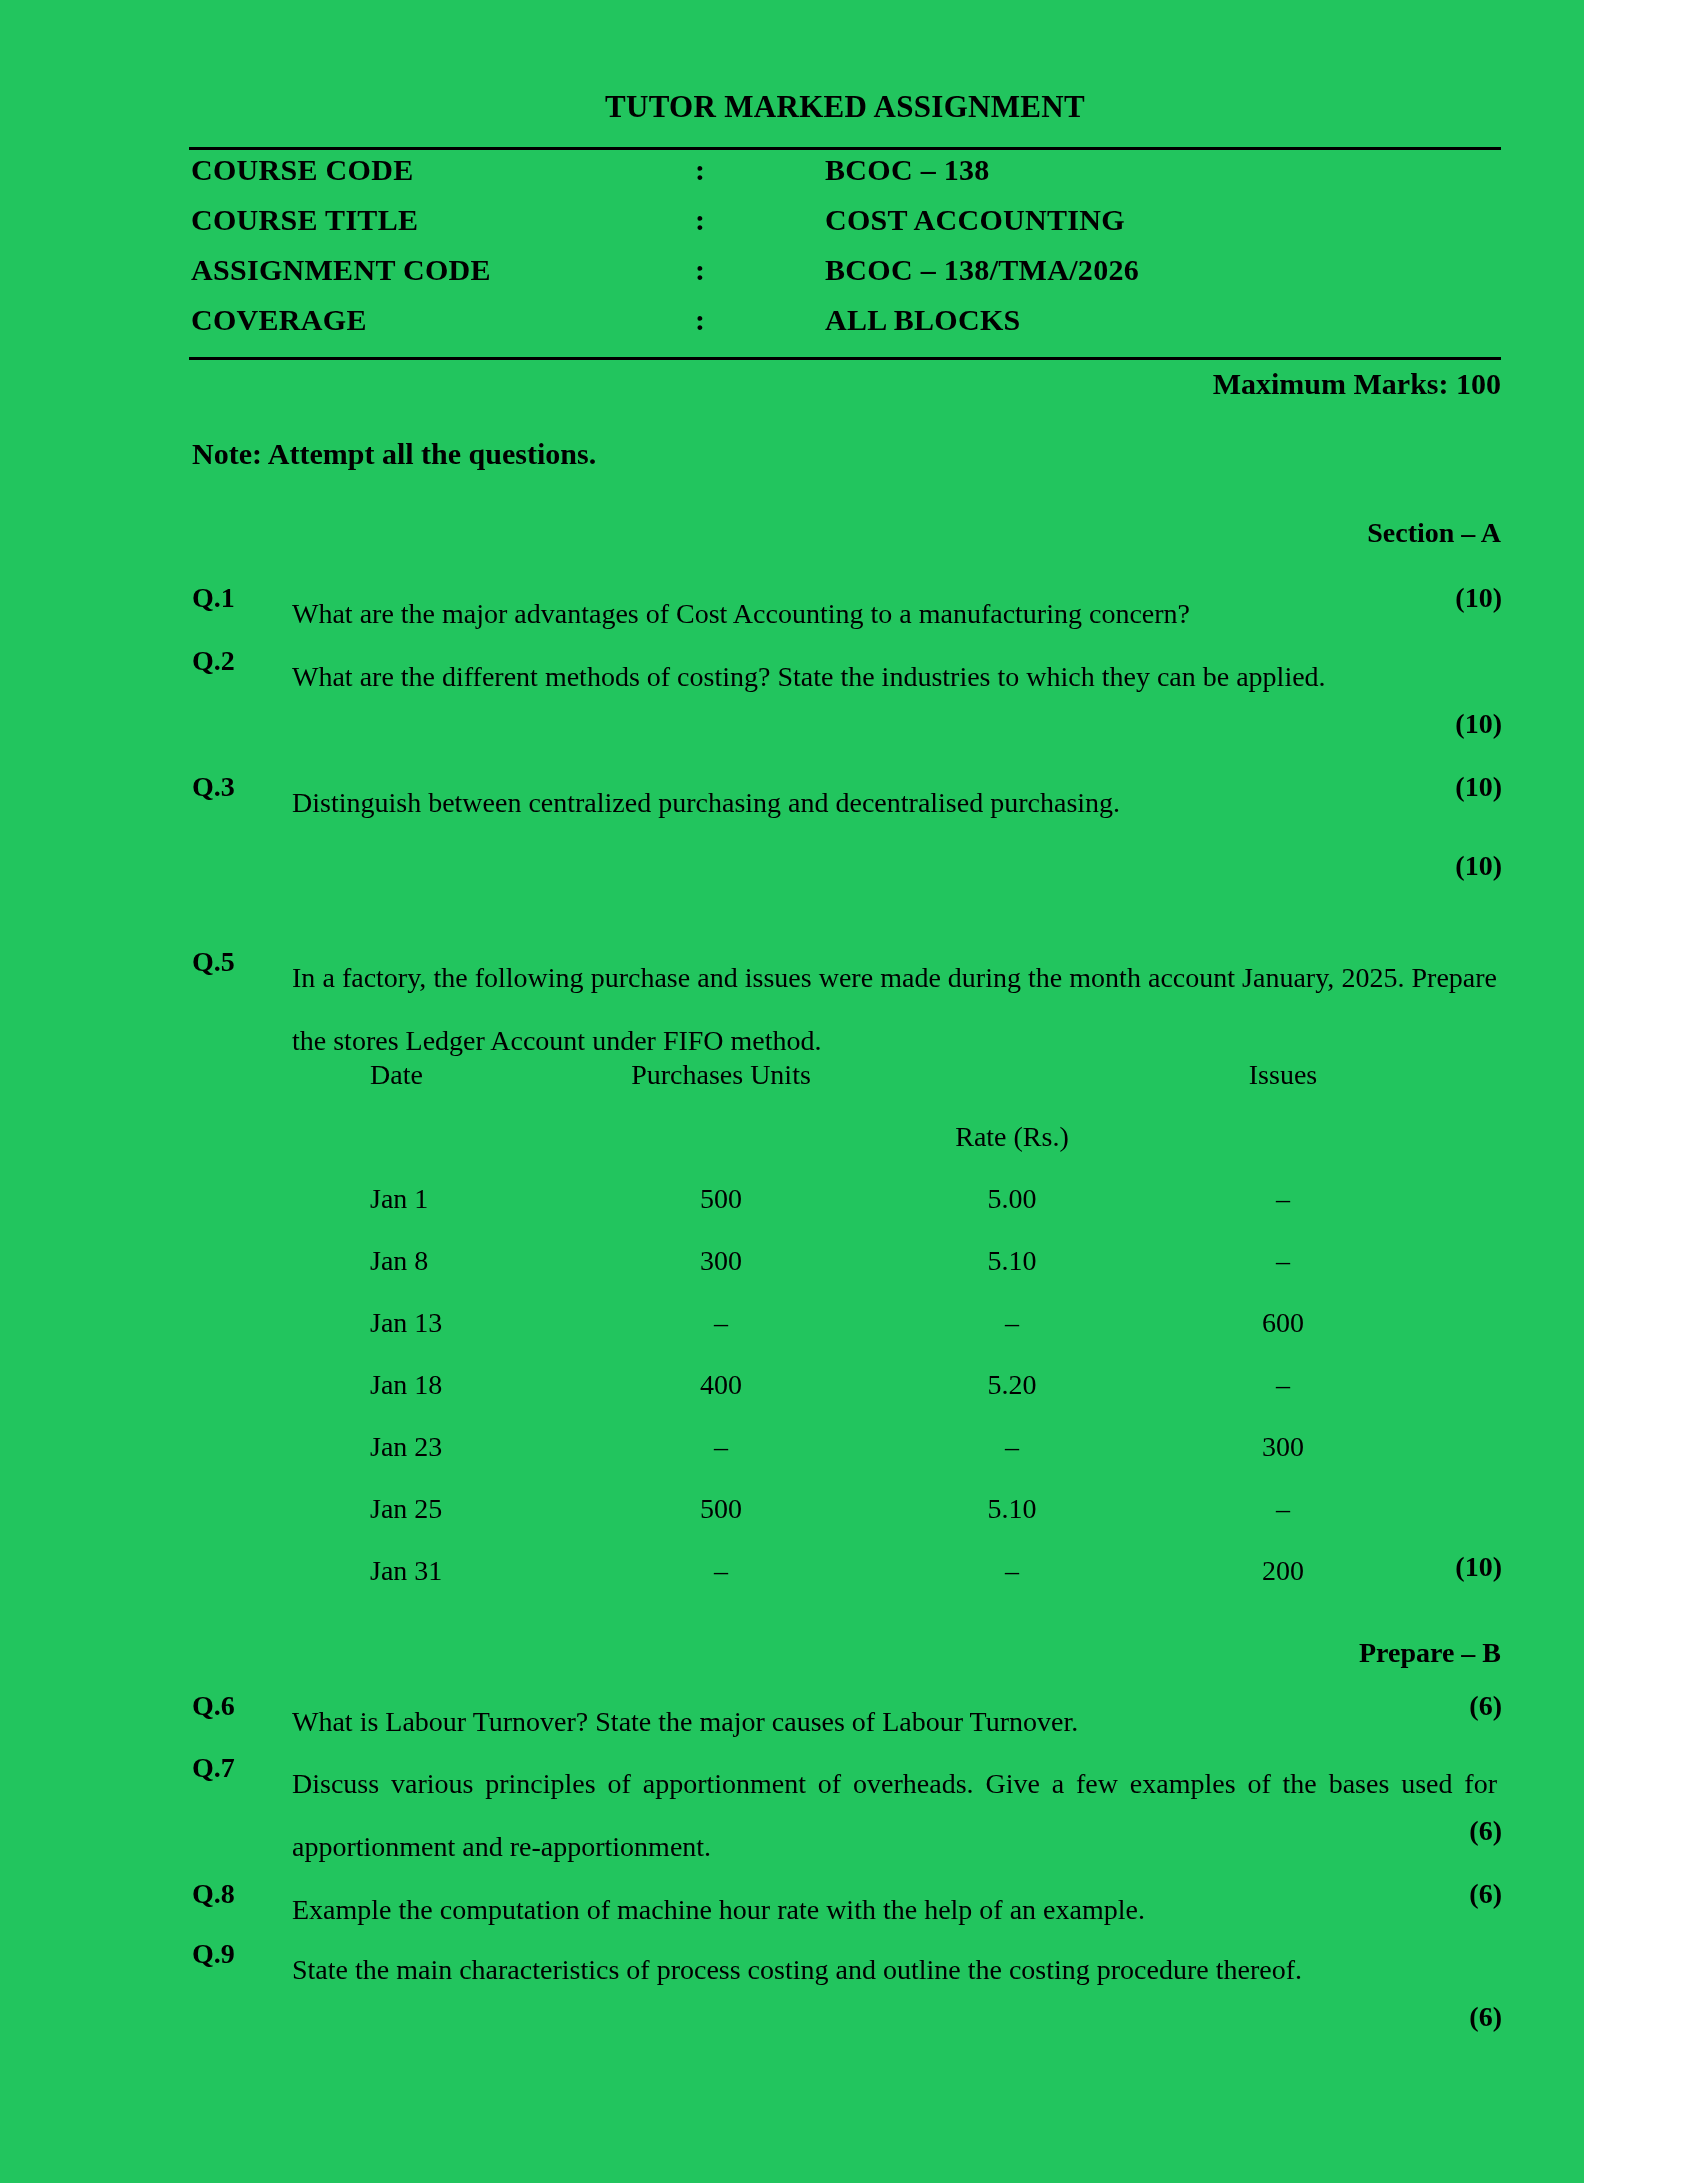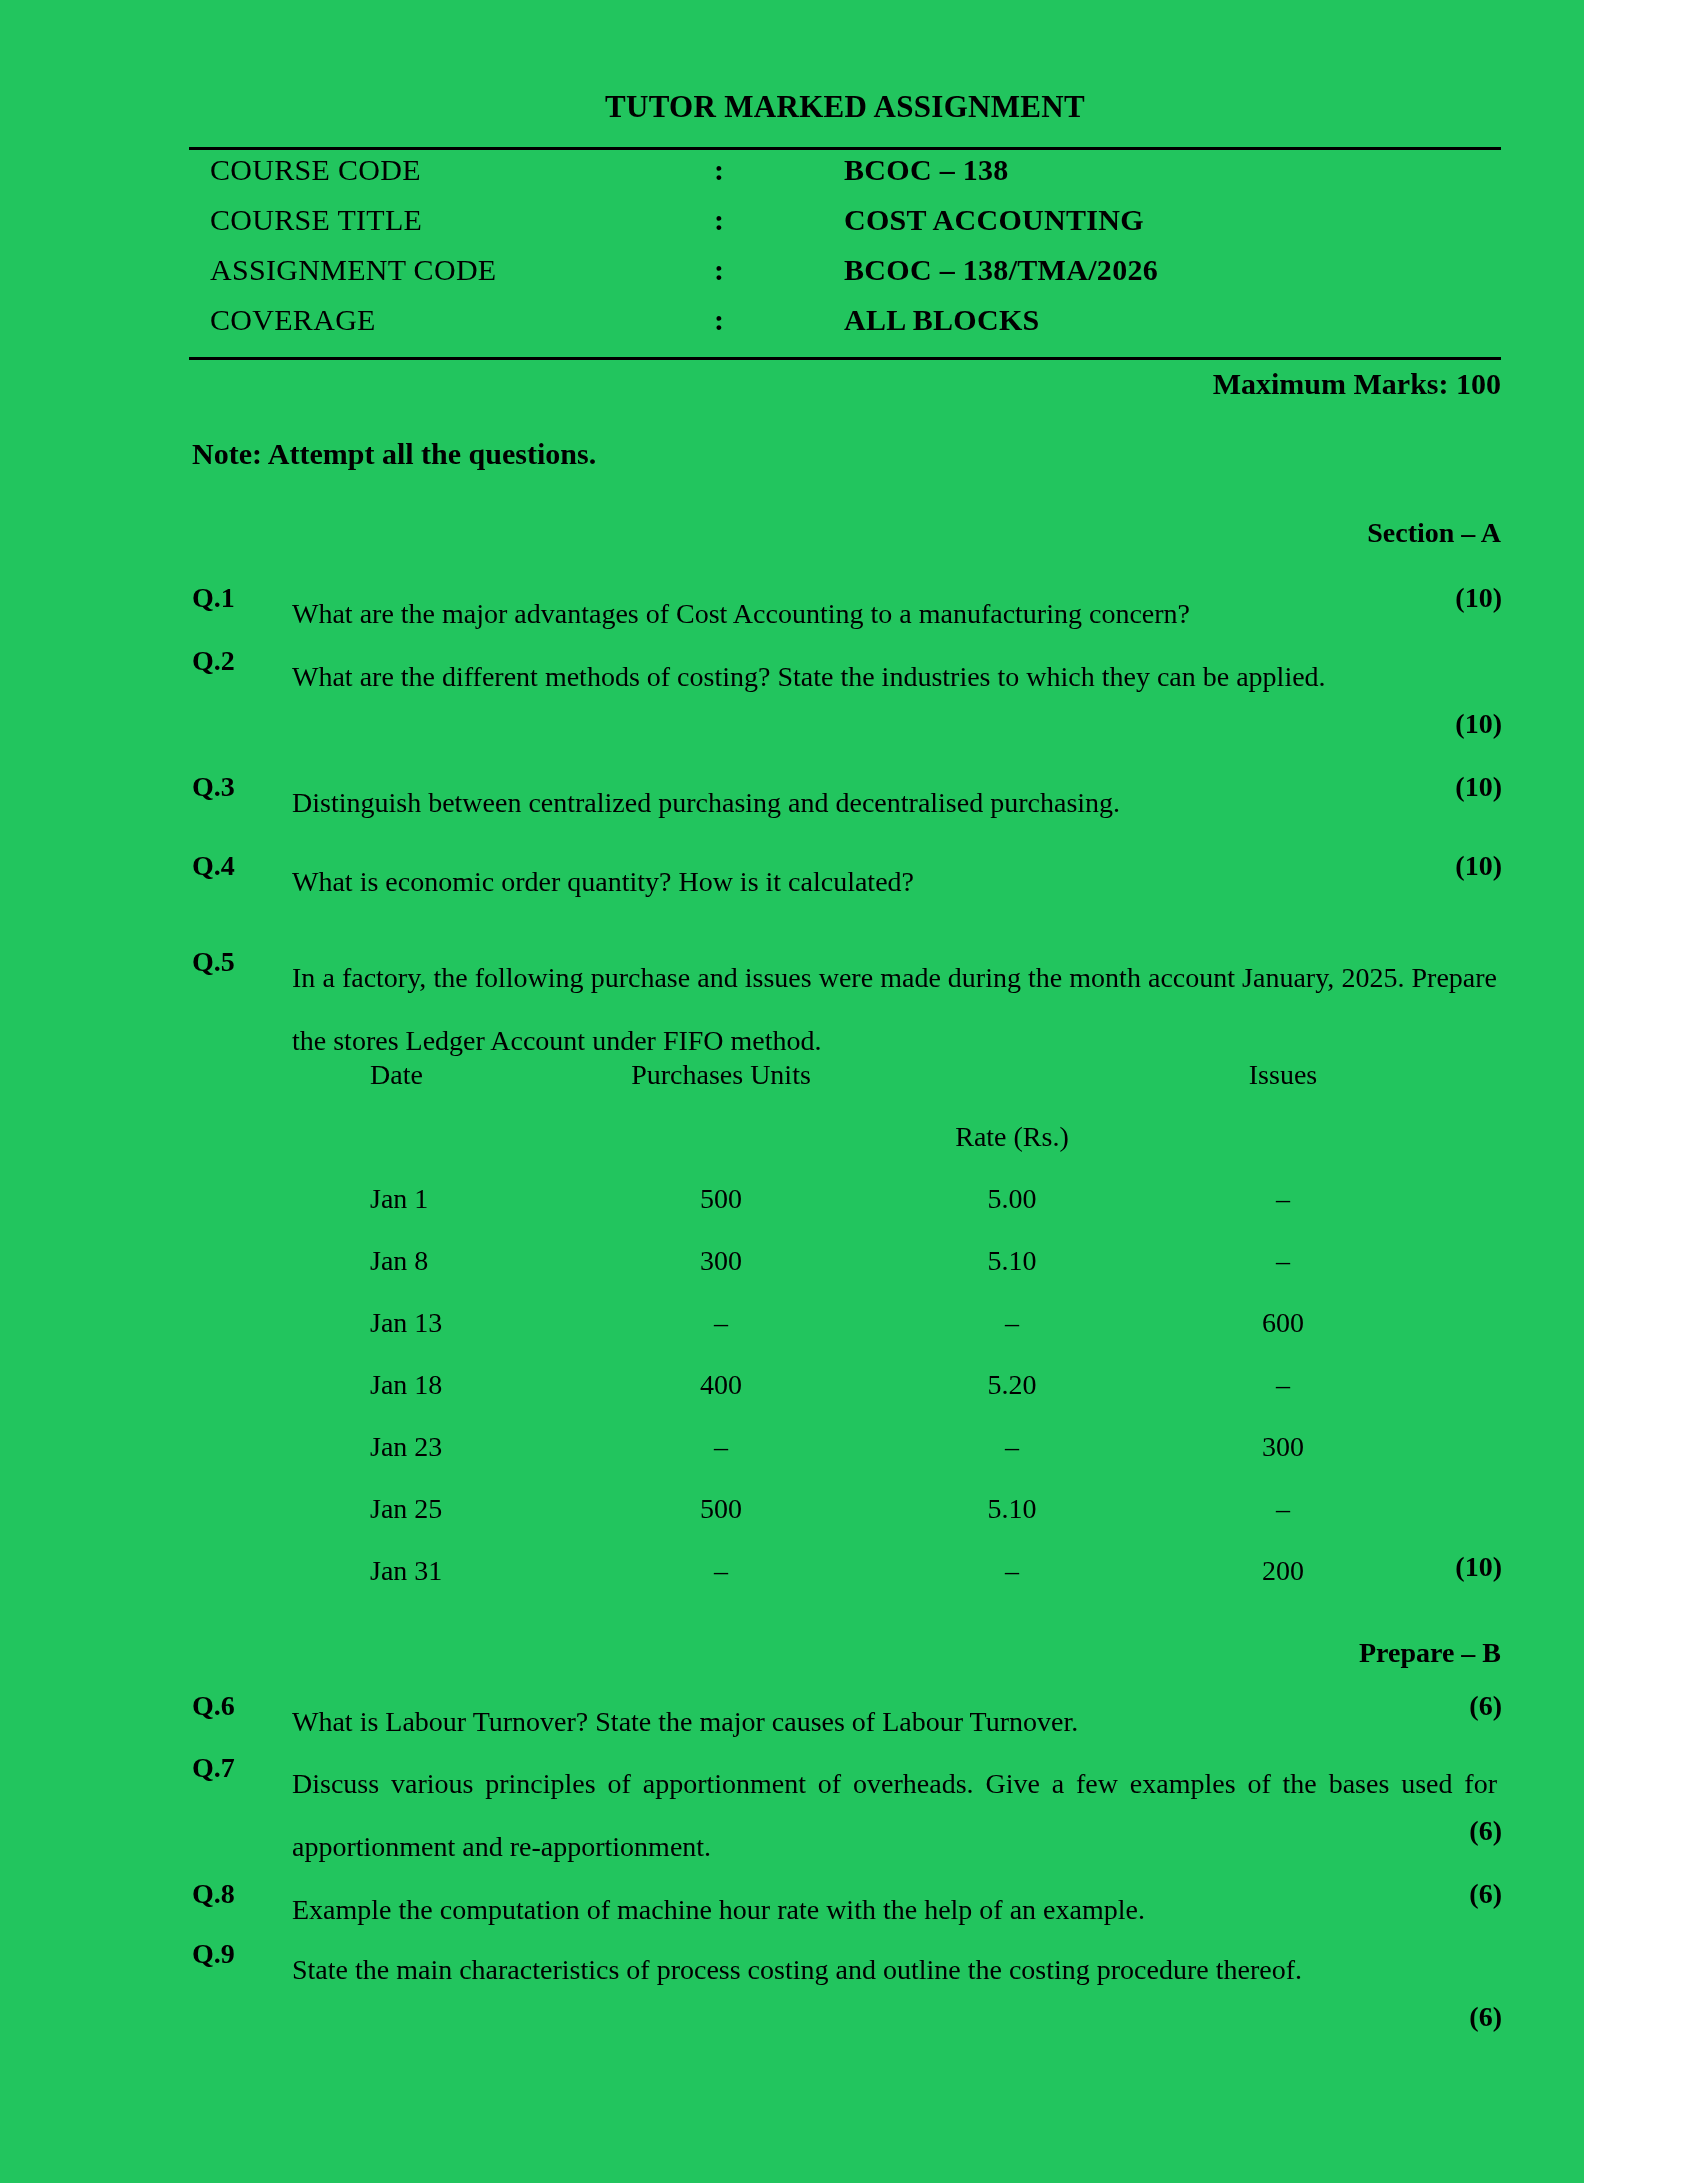--- a/index.html
+++ b/index.html
@@ -45,23 +45,22 @@
     width: 1310px;
   }
   .meta-row {
     display: flex;
     align-items: baseline;
     height: 50px;
   }
   .meta-label {
     width: 504px;
     font-size: 30px;
-    font-weight: normal;
+    font-weight: bold;
     letter-spacing: 0.3px;
-    margin-left: 19px;
   }
   .meta-colon {
     width: 85px;
     font-size: 30px;
     font-weight: bold;
   }
   .meta-value {
     font-size: 30px;
     font-weight: bold;
     letter-spacing: 0.3px;
@@ -201,24 +200,20 @@
     <div class="q-body">What are the different methods of costing? State the industries to which they can be applied.</div>
   </div>
   <div class="marks" style="top:708px;">(10)</div>
 
   <div class="q" style="top:771px;">
     <span class="q-num">Q.3</span>
     <div class="q-body nojust">Distinguish between centralized purchasing and decentralised purchasing.</div>
   </div>
   <div class="marks" style="top:771px;">(10)</div>
 
-  <div class="q" style="top:850px;">
-    <span class="q-num">Q.4</span>
-    <div class="q-body nojust">What is economic order quantity? How is it calculated?</div>
-  </div>
   <div class="marks" style="top:850px;">(10)</div>
 
   <div class="q" style="top:946px;">
     <span class="q-num">Q.5</span>
     <div class="q-body">In a factory, the following purchase and issues were made during the month account January, 2025. Prepare the stores Ledger Account under FIFO method.</div>
   </div>
 
   <div class="dtable">
     <div class="drow">
       <span class="dcell-date dhead">Date</span>

